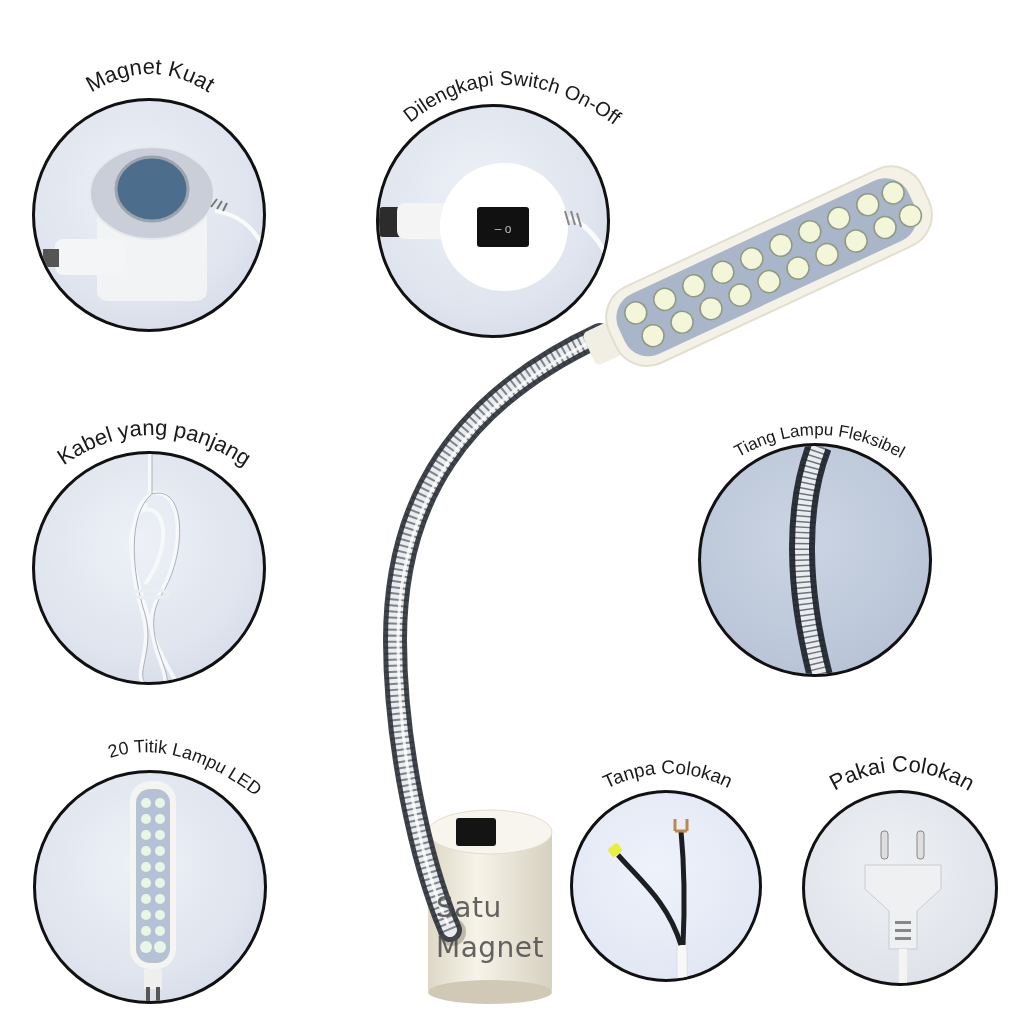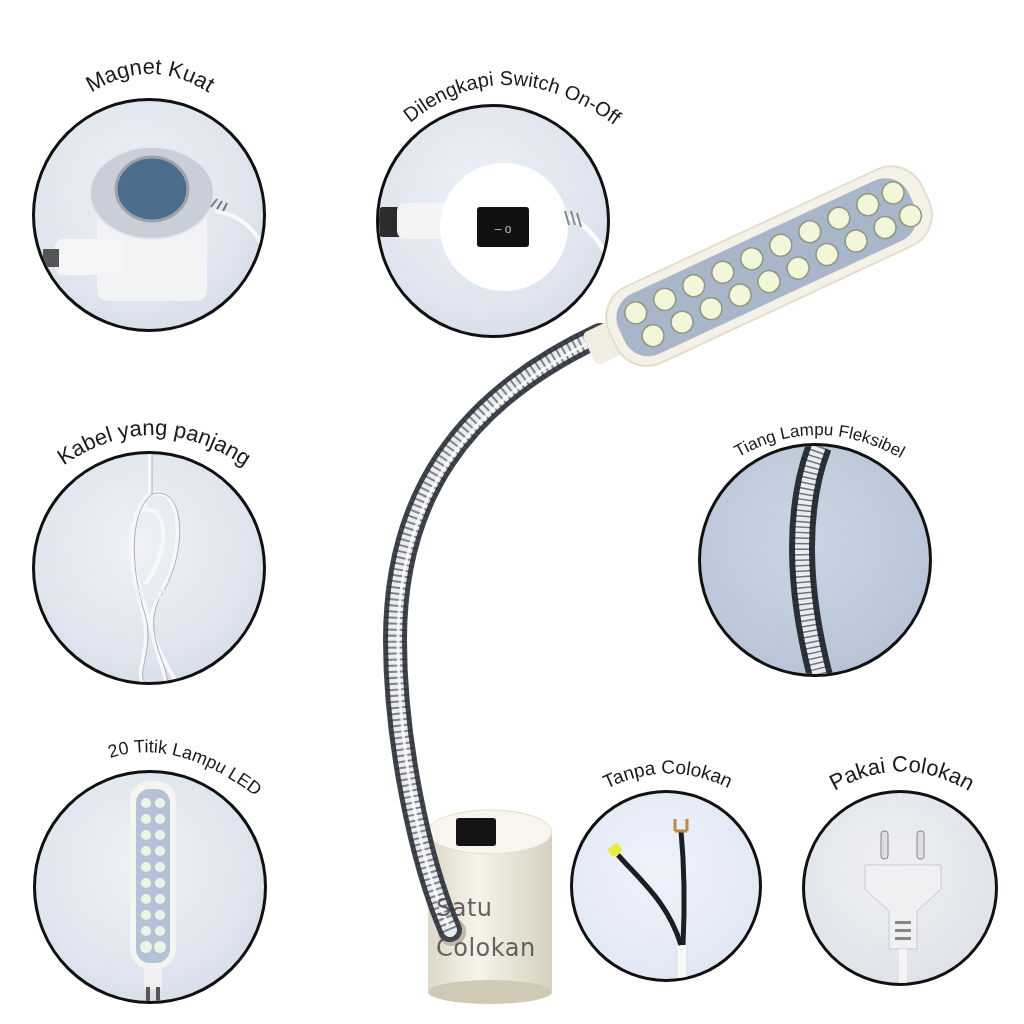--- a/index.html
+++ b/index.html
@@ -9,21 +9,21 @@
   .circle {
     position: absolute; border-radius: 50%;
     border: 3px solid #111;
     background: radial-gradient(circle at 45% 40%, #eef1f7 0%, #dfe4ee 60%, #cfd6e3 100%);
     overflow: hidden; box-sizing: border-box;
   }
   .curved-label { position: absolute; overflow: visible; }
   .curved-label text { font-family: "Liberation Sans", sans-serif; fill: #1a1a1a; }
   .watermark {
     position: absolute; color: #4a4a4a; font-family: "DejaVu Sans", sans-serif;
-    font-size: 24px; line-height: 36px; opacity: 0.85; letter-spacing: 0.5px;
+    font-size: 28px; line-height: 36px; opacity: 0.85; letter-spacing: 0.5px;
   }
 </style>
 </head>
 <body>
 
 <div class="canvas">
 
   <svg class="feature" style="left:0;top:0" width="1024" height="1024" viewBox="0 0 1024 1024">
     <defs>
       <linearGradient id="chrome" x1="0" x2="1" y1="0" y2="0">
@@ -228,16 +228,16 @@
         <rect x="90" y="128" width="16" height="3" fill="#888"></rect>
         <rect x="90" y="136" width="16" height="3" fill="#888"></rect>
         <rect x="90" y="144" width="16" height="3" fill="#888"></rect>
         <rect x="94" y="156" width="8" height="40" fill="#f4f4f4"></rect>
       </svg>
     </div>
   </div>
 
   <div class="watermark" style="left:436px;top:890px;">
     <div>Satu</div>
-    <div style="margin-top:4px;">Colokan</div>
+    <div style="margin-top:4px;">Magnet</div>
   </div>
 
 </div>
 
 </body></html>

